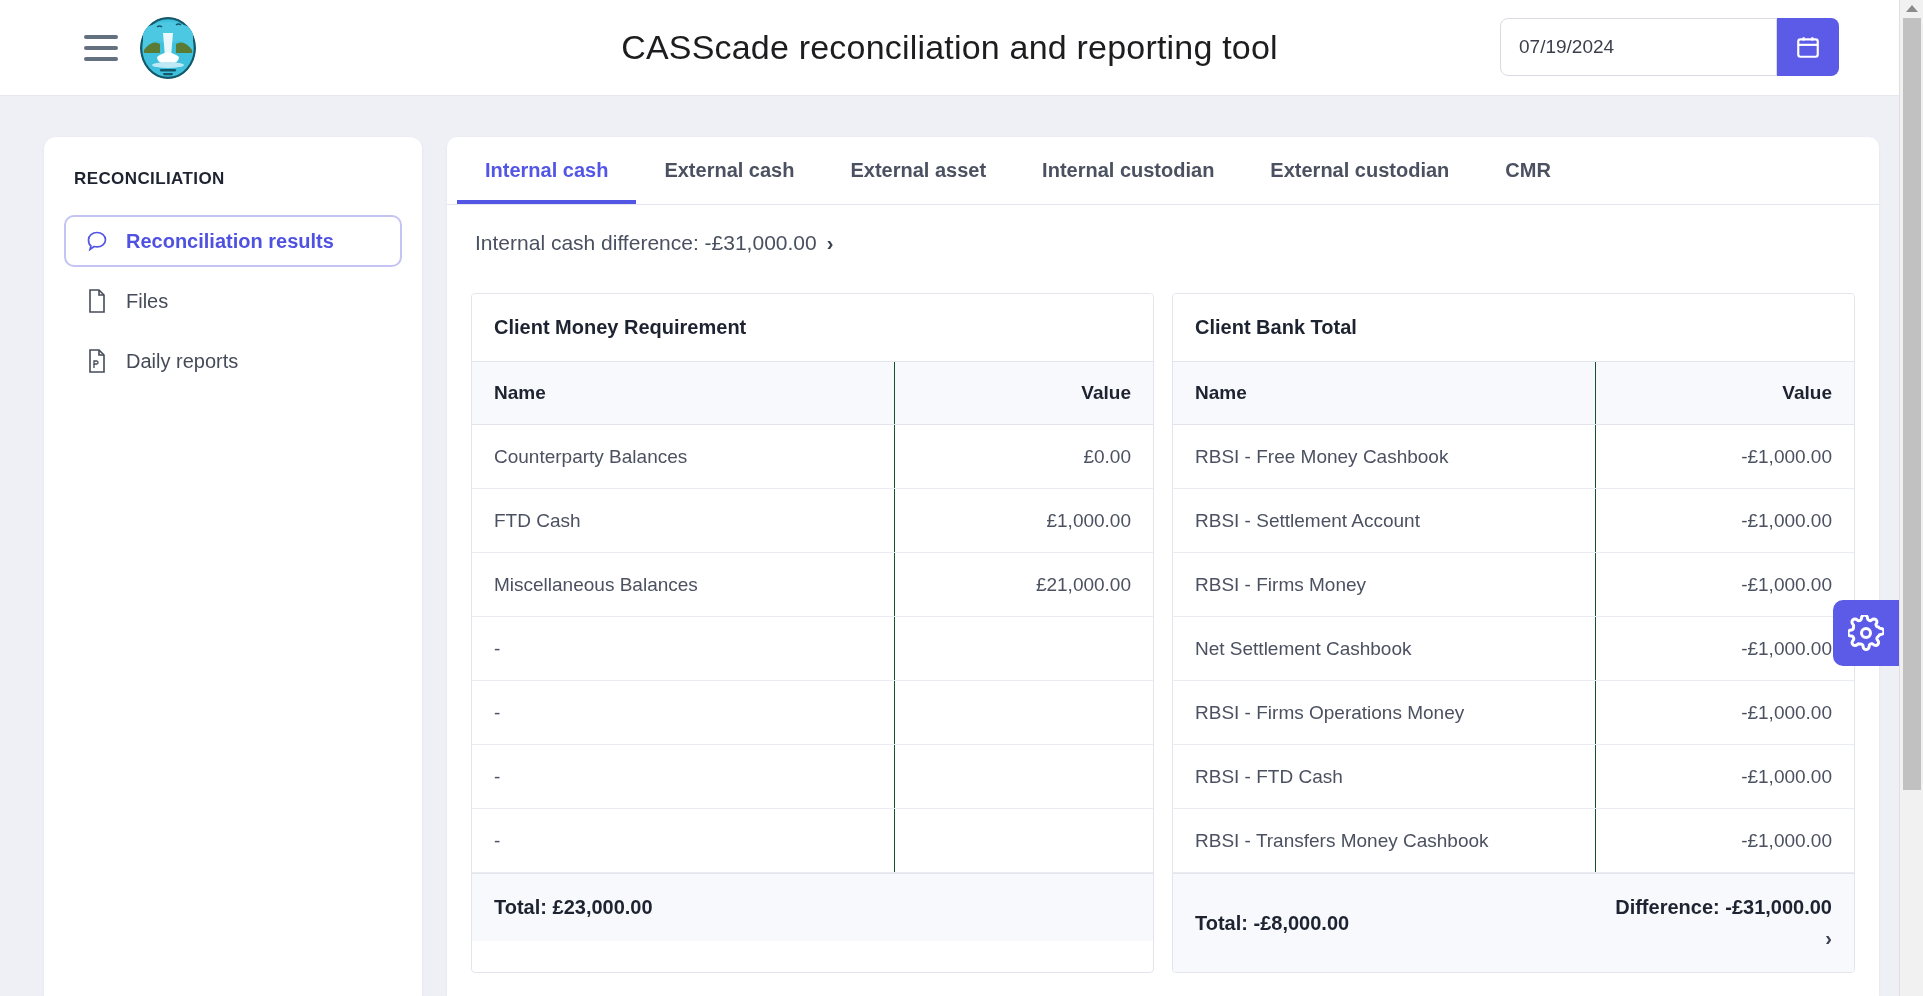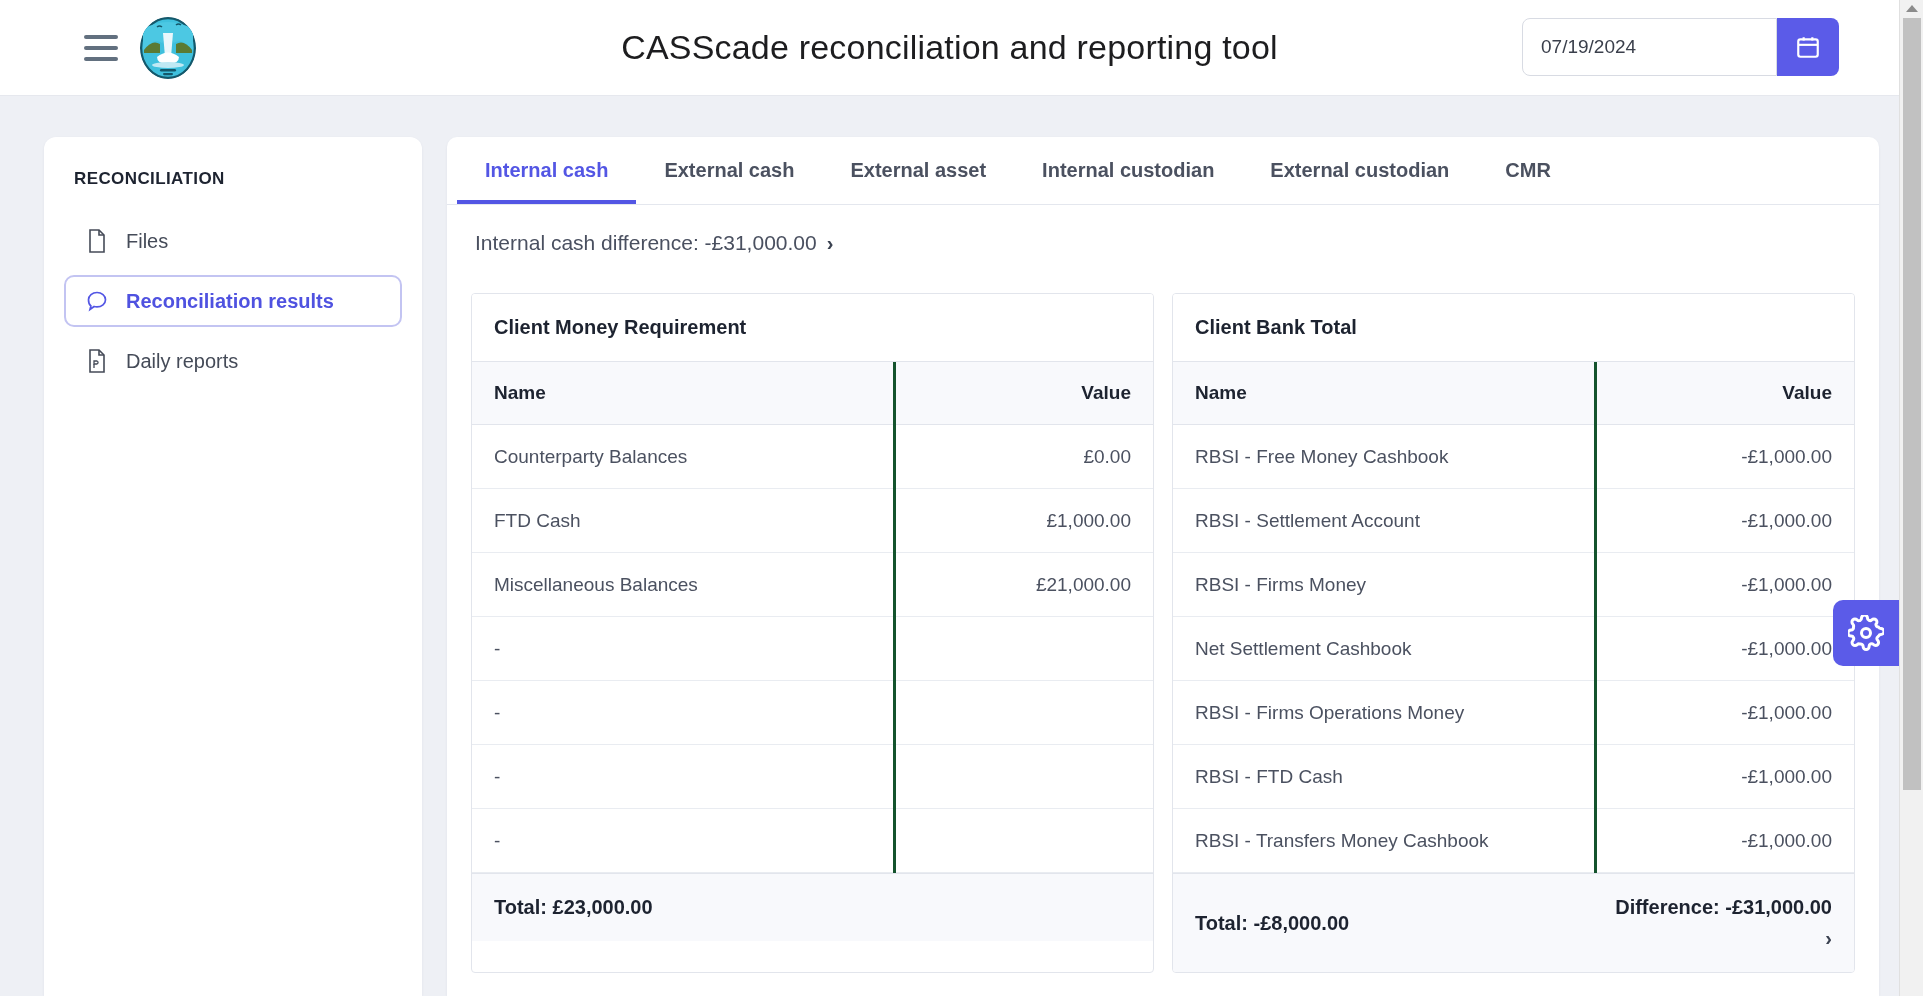--- a/index.html
+++ b/index.html
@@ -36,21 +36,21 @@
     font-size: 34px; color: #1d1d1f; font-weight: 400;
     letter-spacing: 0.2px;
     pointer-events: none;
   }
 
   .date-group {
     position: absolute; right: 60px; top: 18px;
     display: flex; align-items: stretch; height: 58px;
   }
   .date-input {
-    width: 255px; height: 58px;
+    width: 277px; height: 58px;
     border: 1px solid #d8dbe3; border-radius: 8px 0 0 8px;
     background: #fff; font-size: 19px; color: #3a3f4b;
     padding: 0 18px; outline: none;
     font-family: "Liberation Sans", sans-serif;
   }
   .date-btn {
     width: 62px; height: 58px; border: none; cursor: pointer;
     background: #5b5be8; border-radius: 0 8px 8px 0;
     display: flex; align-items: center; justify-content: center;
   }
@@ -121,21 +121,21 @@
     font-size: 20px; font-weight: bold; color: #1d2330;
     padding: 22px 22px; background: #fff;
     border-bottom: 1px solid #e2e5ec;
   }
   table { width: 100%; border-collapse: collapse; table-layout: fixed; }
   th {
     text-align: left; font-size: 19px; font-weight: bold; color: #1d2330;
     padding: 20px 22px; background: #f8f9fc;
     border-bottom: 1px solid #e2e5ec;
   }
-  th.val-col, td.val-col { text-align: right; width: 38%; border-left: 3px solid #14532d; }
+  th.val-col, td.val-col { text-align: right; width: 38%; border-left: 1px solid #14532d; }
   td {
     font-size: 19px; color: #4b5160;
     padding: 20px 22px; border-bottom: 1px solid #e9ecf1;
     height: 64px; overflow: hidden; white-space: nowrap;
   }
   .tbl-foot {
     background: #f8f9fc;
     display: flex; align-items: center; justify-content: space-between;
     padding: 22px 22px; font-size: 20px; font-weight: bold; color: #1d2330;
     border-top: 1px solid #e2e5ec;
@@ -207,37 +207,37 @@
           <line x1="8" y1="3" x2="8" y2="6"></line>
           <line x1="16" y1="3" x2="16" y2="6"></line>
         </svg>
       </button>
     </div>
   </div>
 
   <div class="sidebar">
     <div class="sidebar-title">RECONCILIATION</div>
 
+    <div class="nav-item active">
+      <span class="nav-icon">
+        <svg width="22" height="22" viewBox="0 0 22 22" fill="none" stroke="#5356e4" stroke-width="1.7">
+          <path d="M11 2.5c4.7 0 8.5 3.2 8.5 7.2s-3.8 7.2-8.5 7.2c-1 0-2-0.15-2.9-0.42L4 19.5l0.9-3.6C3.1 14.6 2.5 12.5 2.5 9.7 2.5 5.7 6.3 2.5 11 2.5z"></path>
+        </svg>
+      </span>
+      <span>Reconciliation results</span>
+    </div>
+
     <div class="nav-item">
       <span class="nav-icon">
         <svg width="20" height="24" viewBox="0 0 20 24" fill="none" stroke="#454b58" stroke-width="1.6">
           <path d="M3 1 H12 L17 6 V23 H3 Z"></path>
           <path d="M12 1 V6 H17"></path>
         </svg>
       </span>
       <span>Files</span>
-    </div>
-
-    <div class="nav-item active">
-      <span class="nav-icon">
-        <svg width="22" height="22" viewBox="0 0 22 22" fill="none" stroke="#5356e4" stroke-width="1.7">
-          <path d="M11 2.5c4.7 0 8.5 3.2 8.5 7.2s-3.8 7.2-8.5 7.2c-1 0-2-0.15-2.9-0.42L4 19.5l0.9-3.6C3.1 14.6 2.5 12.5 2.5 9.7 2.5 5.7 6.3 2.5 11 2.5z"></path>
-        </svg>
-      </span>
-      <span>Reconciliation results</span>
     </div>
 
     <div class="nav-item">
       <span class="nav-icon">
         <svg width="20" height="24" viewBox="0 0 20 24" fill="none" stroke="#454b58" stroke-width="1.6">
           <path d="M3 1 H12 L17 6 V23 H3 Z"></path>
           <path d="M12 1 V6 H17"></path>
           <path d="M7 12 h3 a1.6 1.6 0 010 3 H7 V12 Z" stroke-width="1.3"></path>
           <path d="M7 15 v4" stroke-width="1.3"></path>
         </svg>

